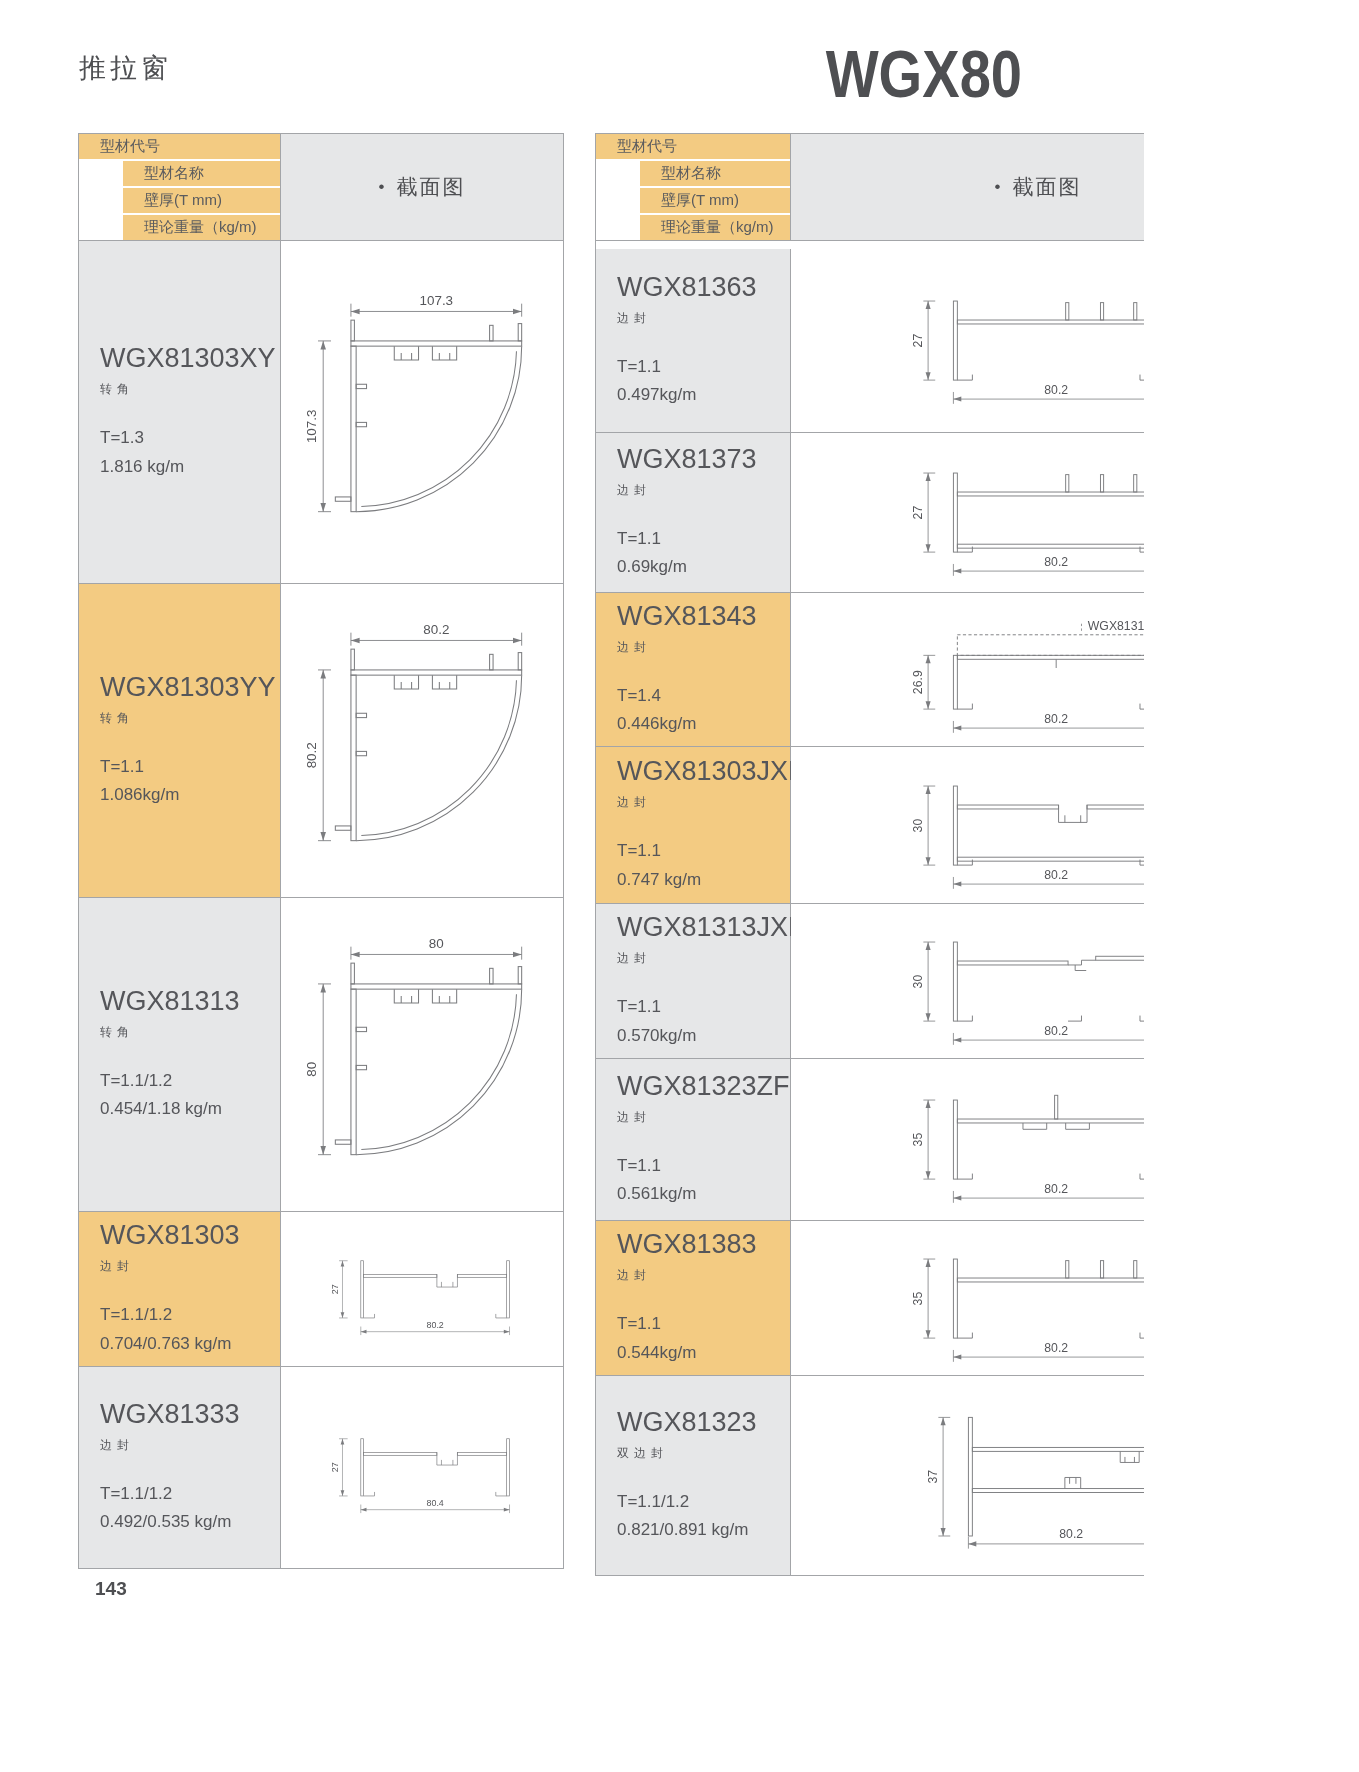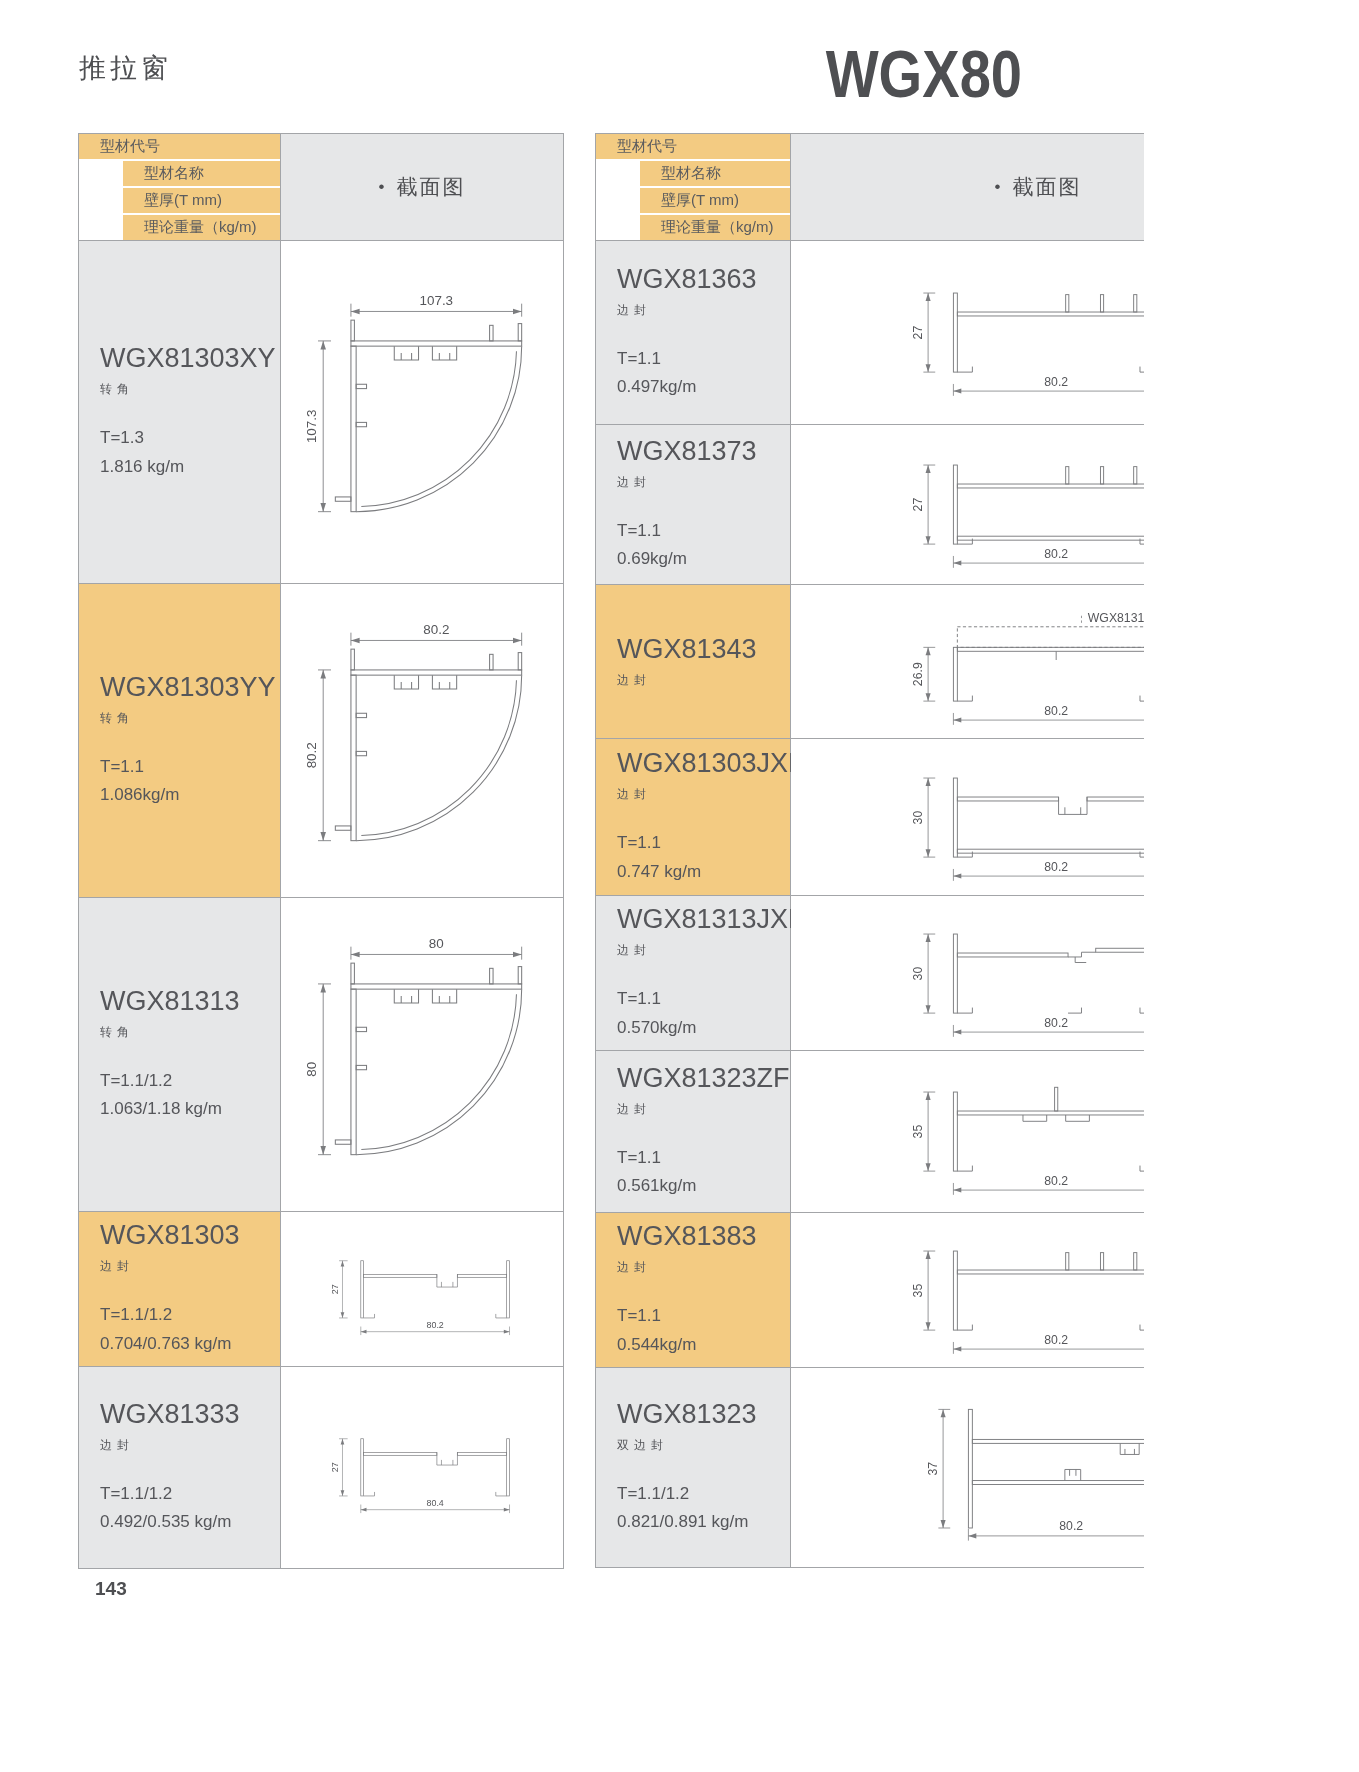--- a/index.html
+++ b/index.html
@@ -22,21 +22,21 @@
   .hrow{flex:1;display:flex;align-items:center;padding-left:21px;background:#f3cb82;
         font-size:15px;color:#5a5b5e;box-sizing:border-box;}
   .hrow + .hrow{border-top:2px solid #fff;margin-left:44px;}
   .thead-section{flex:1;background:#e6e7e8;display:flex;align-items:center;justify-content:center;
         font-size:21px;letter-spacing:2px;color:#4e4f52;}
   .bullet{margin-right:10px;font-size:17px;}
 
   .trow{display:flex;box-sizing:border-box;}
   .trow + .trow{border-top:1px solid #a3a5a8;}
   .h342{height:342px;}.h314{height:314px;}.h155{height:155px;}.h202{height:202px;}
-  .h183{height:183px;}.h160{height:160px;}.h154{height:154px;}.h157{height:157px;}
+  .h183{height:183px;margin-top:8px;}.h160{height:160px;}.h154{height:154px;}.h157{height:157px;}
   .h162{height:162px;}.h200{height:200px;gap:29px;}
 
   .cell-label{box-sizing:border-box;border-right:1px solid #a3a5a8;background:#e6e7e8;
         display:flex;flex-direction:column;justify-content:center;padding-left:21px;}
   .lt .cell-label{width:202px;}
   .rt .cell-label{width:195px;}
   .cell-label.hl{background:#f3cb82;}
   .code{font-size:27px;color:#55565a;}
   .pname{font-size:12px;letter-spacing:5px;margin-top:7px;}
   .spec{margin-top:26px;font-size:17px;line-height:1.65;}
@@ -157,21 +157,21 @@
           </svg>
       </div>
     </div>
 
     <div class="trow h314 tall">
       <div class="cell-label">
         <div class="code">WGX81313</div>
         <div class="pname">转角</div>
         <div class="spec">
           <div>T=1.1/1.2</div>
-          <div>1.063/1.18 kg/m</div>
+          <div>0.454/1.18 kg/m</div>
         </div>
       </div>
       <div class="cell-draw">
         <svg class="draw q" viewBox="0 0 300 300" xmlns="http://www.w3.org/2000/svg">
             <line class="dm" x1="68" y1="34" x2="265" y2="34"></line>
             <line class="dm" x1="68" y1="25" x2="68" y2="40"></line>
             <line class="dm" x1="265" y1="25" x2="265" y2="40"></line>
             <polygon class="ar" points="68,34 78,30.8 78,37.2"></polygon>
             <polygon class="ar" points="265,34 255,30.8 255,37.2"></polygon>
             <text class="dt" x="166.5" y="27" text-anchor="middle">80</text>
@@ -352,20 +352,24 @@
             <rect class="pf" x="336" y="40" width="4" height="22"></rect>
             <rect class="pf" x="113" y="128" width="250" height="5"></rect>
           </svg>
       </div>
     </div>
 
     <div class="trow h154">
       <div class="cell-label hl">
         <div class="code">WGX81343</div>
         <div class="pname">边封</div>
+        <div class="spec">
+          <div>T=1.4</div>
+          <div>0.446kg/m</div>
+        </div>
       </div>
       <div class="cell-draw">
         <svg class="draw cw" viewBox="0 0 430 175" xmlns="http://www.w3.org/2000/svg">
             <line class="dm" x1="76" y1="70" x2="76" y2="138"></line>
             <line class="dm" x1="70" y1="70" x2="85" y2="70"></line>
             <line class="dm" x1="70" y1="138" x2="85" y2="138"></line>
             <polygon class="ar" points="76,70 72.8,80 79.2,80"></polygon>
             <polygon class="ar" points="76,138 72.8,128 79.2,128"></polygon>
             <text class="dt" text-anchor="middle" transform="translate(68,104) rotate(-90)">26.9</text>
             <line class="dm" x1="108" y1="162" x2="368" y2="162"></line>

